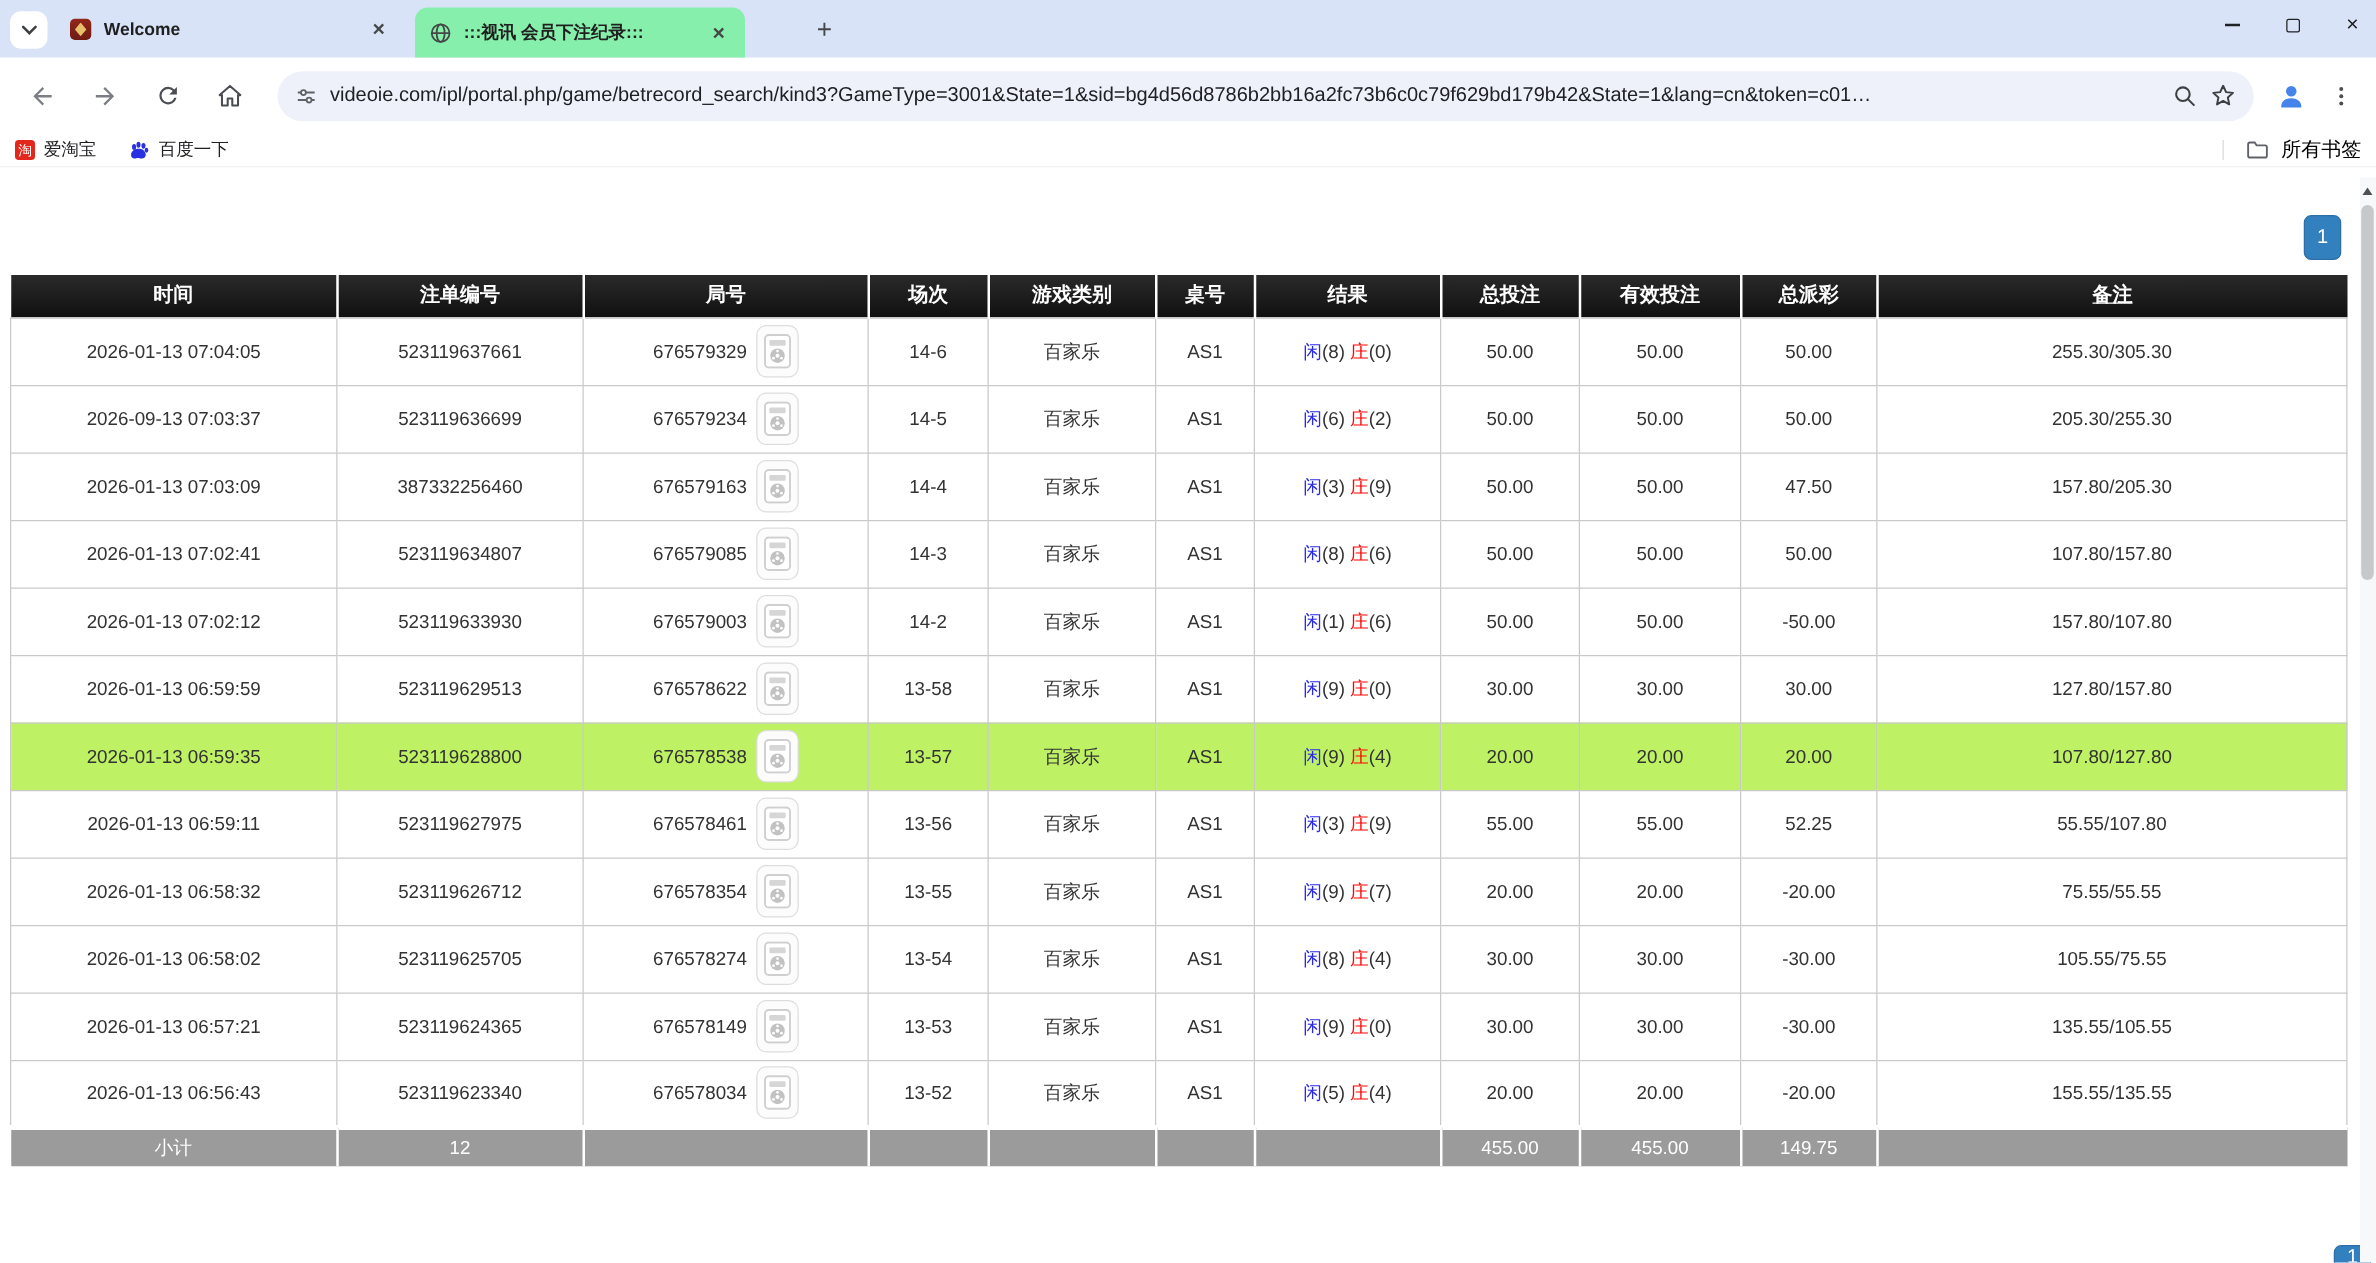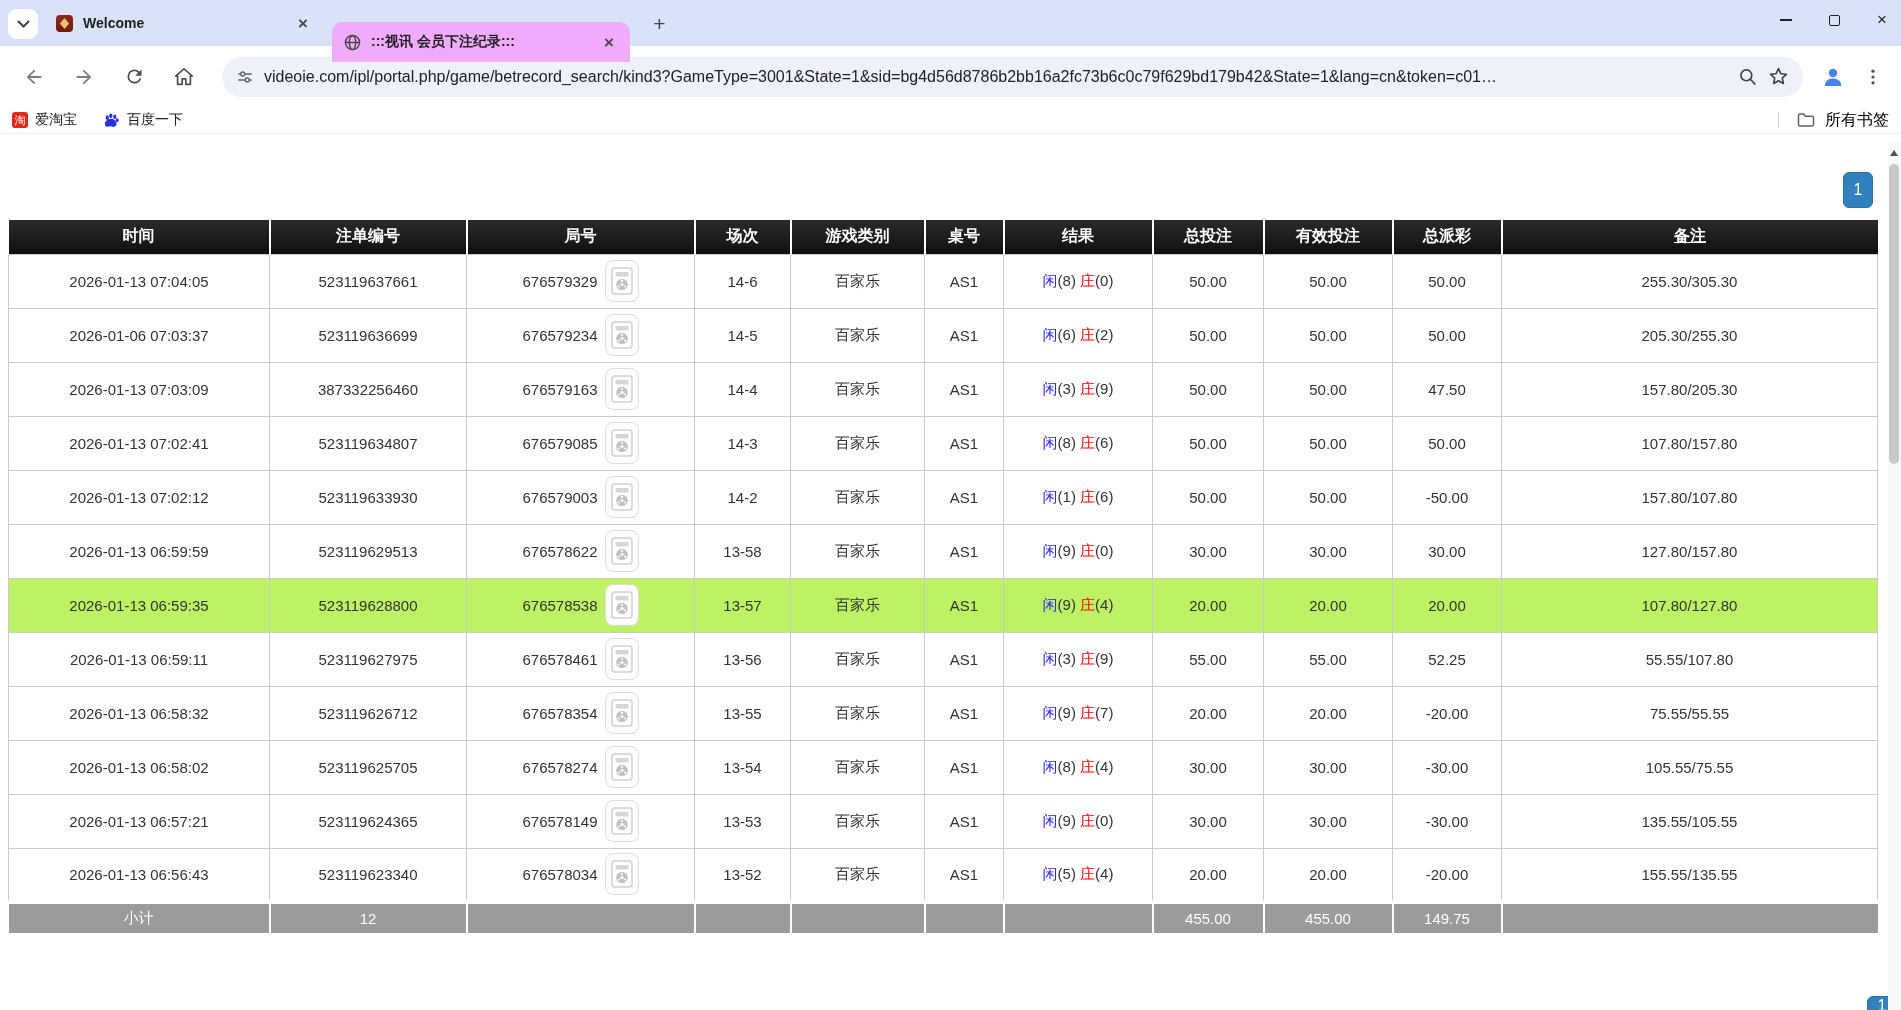--- a/index.html
+++ b/index.html
@@ -5,21 +5,21 @@
   * { box-sizing: border-box; margin: 0; padding: 0; }
   html,body { width:1901px; height:1010px; overflow:hidden; background:#fff;
     font-family:"Liberation Sans", sans-serif; }
 
   
   .tab-strip { position:relative; height:46px; background:#D8E3F7; }
   .tab-search { position:absolute; left:8px; top:9px; width:30px; height:30px;
     background:#fff; border-radius:9px; display:flex; align-items:center; justify-content:center; }
   .tab { position:absolute; display:flex; align-items:center; gap:10px; padding:0 12px;font-weight:bold; }
   .tab-inactive { left:44px; top:0; width:280px; height:46px; }
-  .tab-active { left:332px; top:22px; width:298px; height:40px; background:#f0abfc;
+  .tab-active { left:332px; top:6px; width:264px; height:40px; background:#86efac;
     border-radius:10px 10px 0 0; }
   .tab-title { font-size:14px; color:#1f1f1f; white-space:nowrap; overflow:hidden;
     text-overflow:ellipsis; flex:1; }
   .tab-close { font-size:17px; color:#454746; line-height:1; padding:2px 4px; border-radius:50%; }
   .favicon { width:17px; height:17px; flex:0 0 auto; }
   .fav-casino { background:linear-gradient(#93271b,#6e1a12); border-radius:4px;
     display:flex; align-items:center; justify-content:center; }
   .newtab-btn { position:absolute; left:646px; top:10px; width:27px; height:27px;
     font-size:21px; color:#45474a; display:flex; align-items:center; justify-content:center; }
   .win-controls { position:absolute; right:12px; top:0; height:40px; display:flex;
@@ -255,21 +255,21 @@
           <td>14-6</td>
           <td>百家乐</td>
           <td>AS1</td>
           <td><span class="res-player">闲</span><span>(8) </span><span class="res-banker">庄</span><span>(0)</span></td>
           <td class="blue">50.00</td>
           <td>50.00</td>
           <td>50.00</td>
           <td>255.30/305.30</td>
         </tr>
         <tr>
-          <td>2026-01-06 07:03:37</td>
+          <td>2026-09-13 07:03:37</td>
           <td>523119636699</td>
           <td><span class="round-inner">
               <span>676579234</span>
               <button class="video-btn">
                 <svg width="22" height="28" viewBox="0 0 22 28">
                   <rect x="1" y="1" width="20" height="26" rx="3" fill="#ffffff" stroke="#cfcfcf" stroke-width="1.5"></rect>
                   <rect x="4.5" y="5" width="13" height="4.5" rx="1" fill="#d6d6d6"></rect>
                   <circle cx="11" cy="17.5" r="5.8" fill="#c2c2c2"></circle>
                   <circle cx="11" cy="17.5" r="1.6" fill="#ffffff"></circle>
                   <circle cx="11" cy="13.8" r="1.1" fill="#ffffff"></circle>

